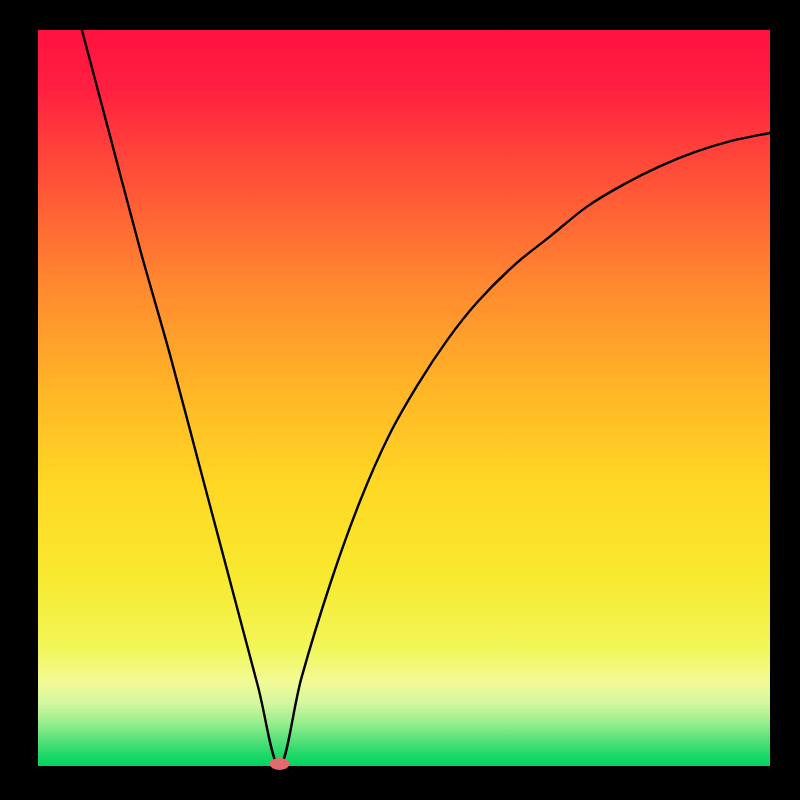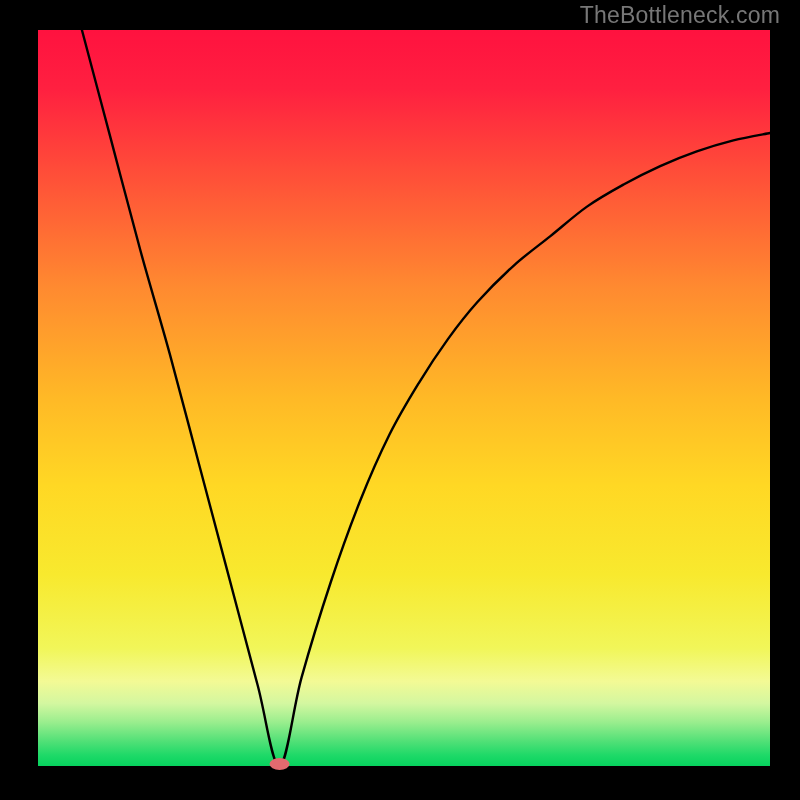--- a/index.html
+++ b/index.html
@@ -56,14 +56,13 @@
       </linearGradient>
     </defs>
 
     <rect id="plot-bg" fill="url(#bg-grad)" x="38" y="30" width="732" height="736"></rect>
 
     <path id="curve" fill="none" stroke="#000000" stroke-width="2.4" stroke-linejoin="round" stroke-linecap="round" d="M 81.92 30.00 C 86.80 48.40, 101.44 103.60, 111.20 140.40 C 120.96 177.20, 130.72 215.23, 140.48 250.80 C 150.24 286.37, 160.00 318.27, 169.76 353.84 C 179.52 389.41, 189.28 427.44, 199.04 464.24 C 208.80 501.04, 218.56 537.84, 228.32 574.64 C 238.08 611.44, 249.06 653.15, 257.60 685.04 C 266.14 716.93, 272.24 767.23, 279.56 766.00 C 286.88 764.77, 292.98 708.35, 301.52 677.68 C 310.06 647.01, 321.04 611.44, 330.80 582.00 C 340.56 552.56, 350.32 525.57, 360.08 501.04 C 369.84 476.51, 379.60 454.43, 389.36 434.80 C 399.12 415.17, 408.88 399.23, 418.64 383.28 C 428.40 367.33, 438.16 352.61, 447.92 339.12 C 457.68 325.63, 466.22 314.59, 477.20 302.32 C 488.18 290.05, 501.60 276.56, 513.80 265.52 C 526.00 254.48, 538.20 245.89, 550.40 236.08 C 562.60 226.27, 574.80 215.23, 587.00 206.64 C 599.20 198.05, 611.40 191.31, 623.60 184.56 C 635.80 177.81, 648.00 171.68, 660.20 166.16 C 672.40 160.64, 684.60 155.73, 696.80 151.44 C 709.00 147.15, 721.20 143.47, 733.40 140.40 C 745.60 137.33, 763.90 134.27, 770.00 133.04"></path>
 
     <ellipse id="min-marker" cx="279.56" cy="764" rx="10" ry="6" fill="#e46a6f"></ellipse>
   </svg>
 
-  <div class="watermark">TheBottleneck.com</div>
 </div>
 
 </body></html>

